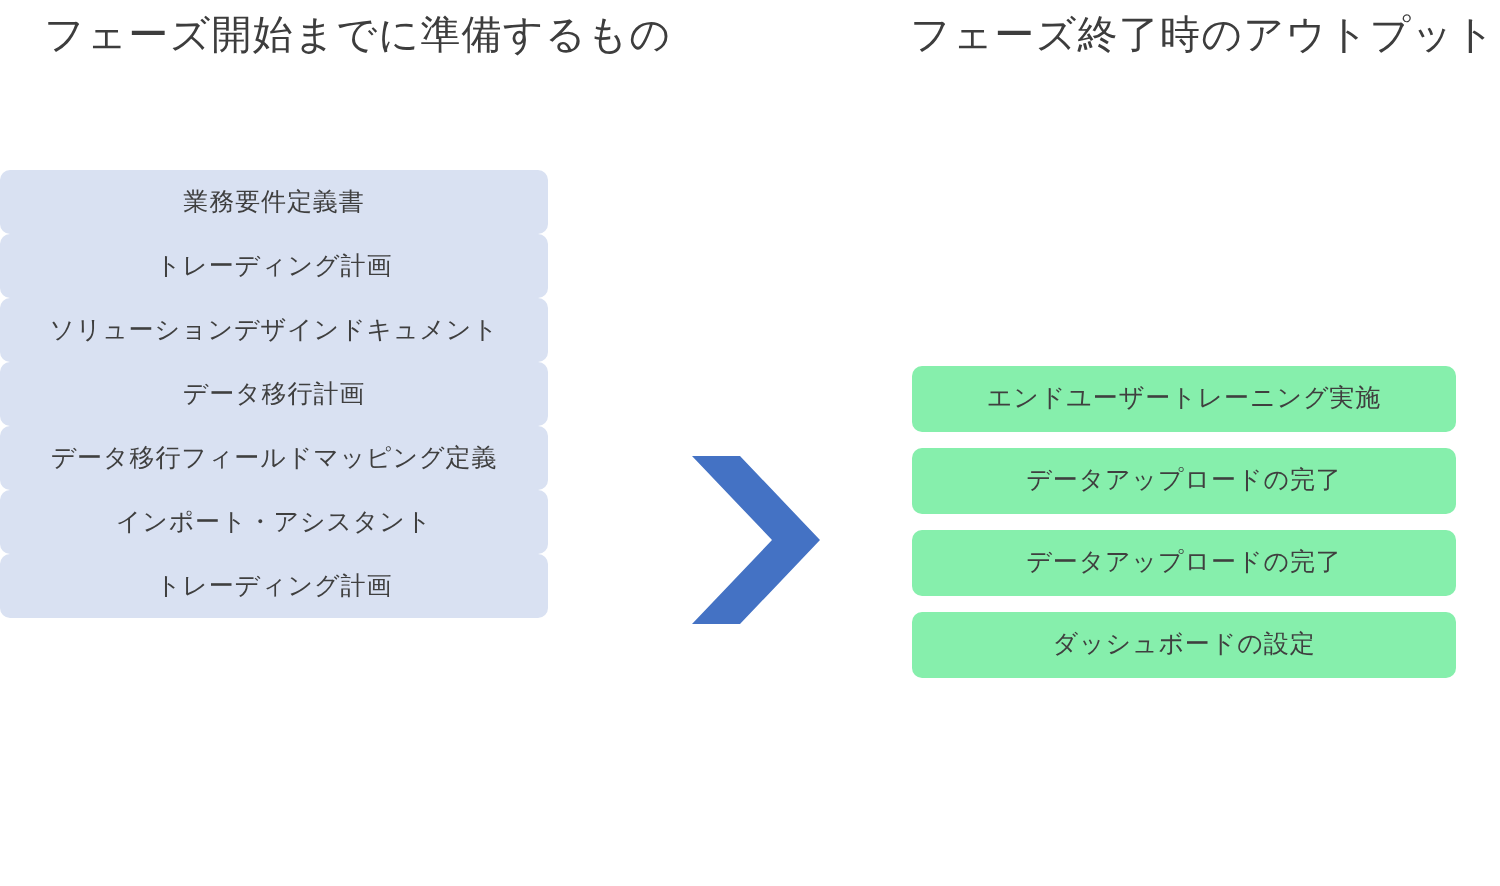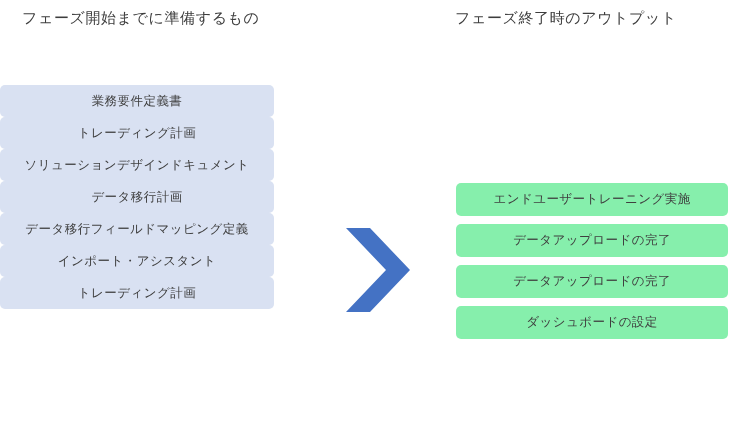--- a/index.html
+++ b/index.html
@@ -19,21 +19,21 @@
   }
 
   .canvas {
     position: absolute;
     inset: 0;
   }
 
   
   .col-heading {
     position: absolute;
-    font-size: 15px;
+    font-size: 20px;
     line-height: 20px;
     letter-spacing: 0.6px;
     color: #3d3d3d;
     white-space: nowrap;
     font-weight: 400;
   }
   #heading-left  { left: 22px; top: 8px; }
   #heading-right { left: 455px; top: 8px; }
 
   

